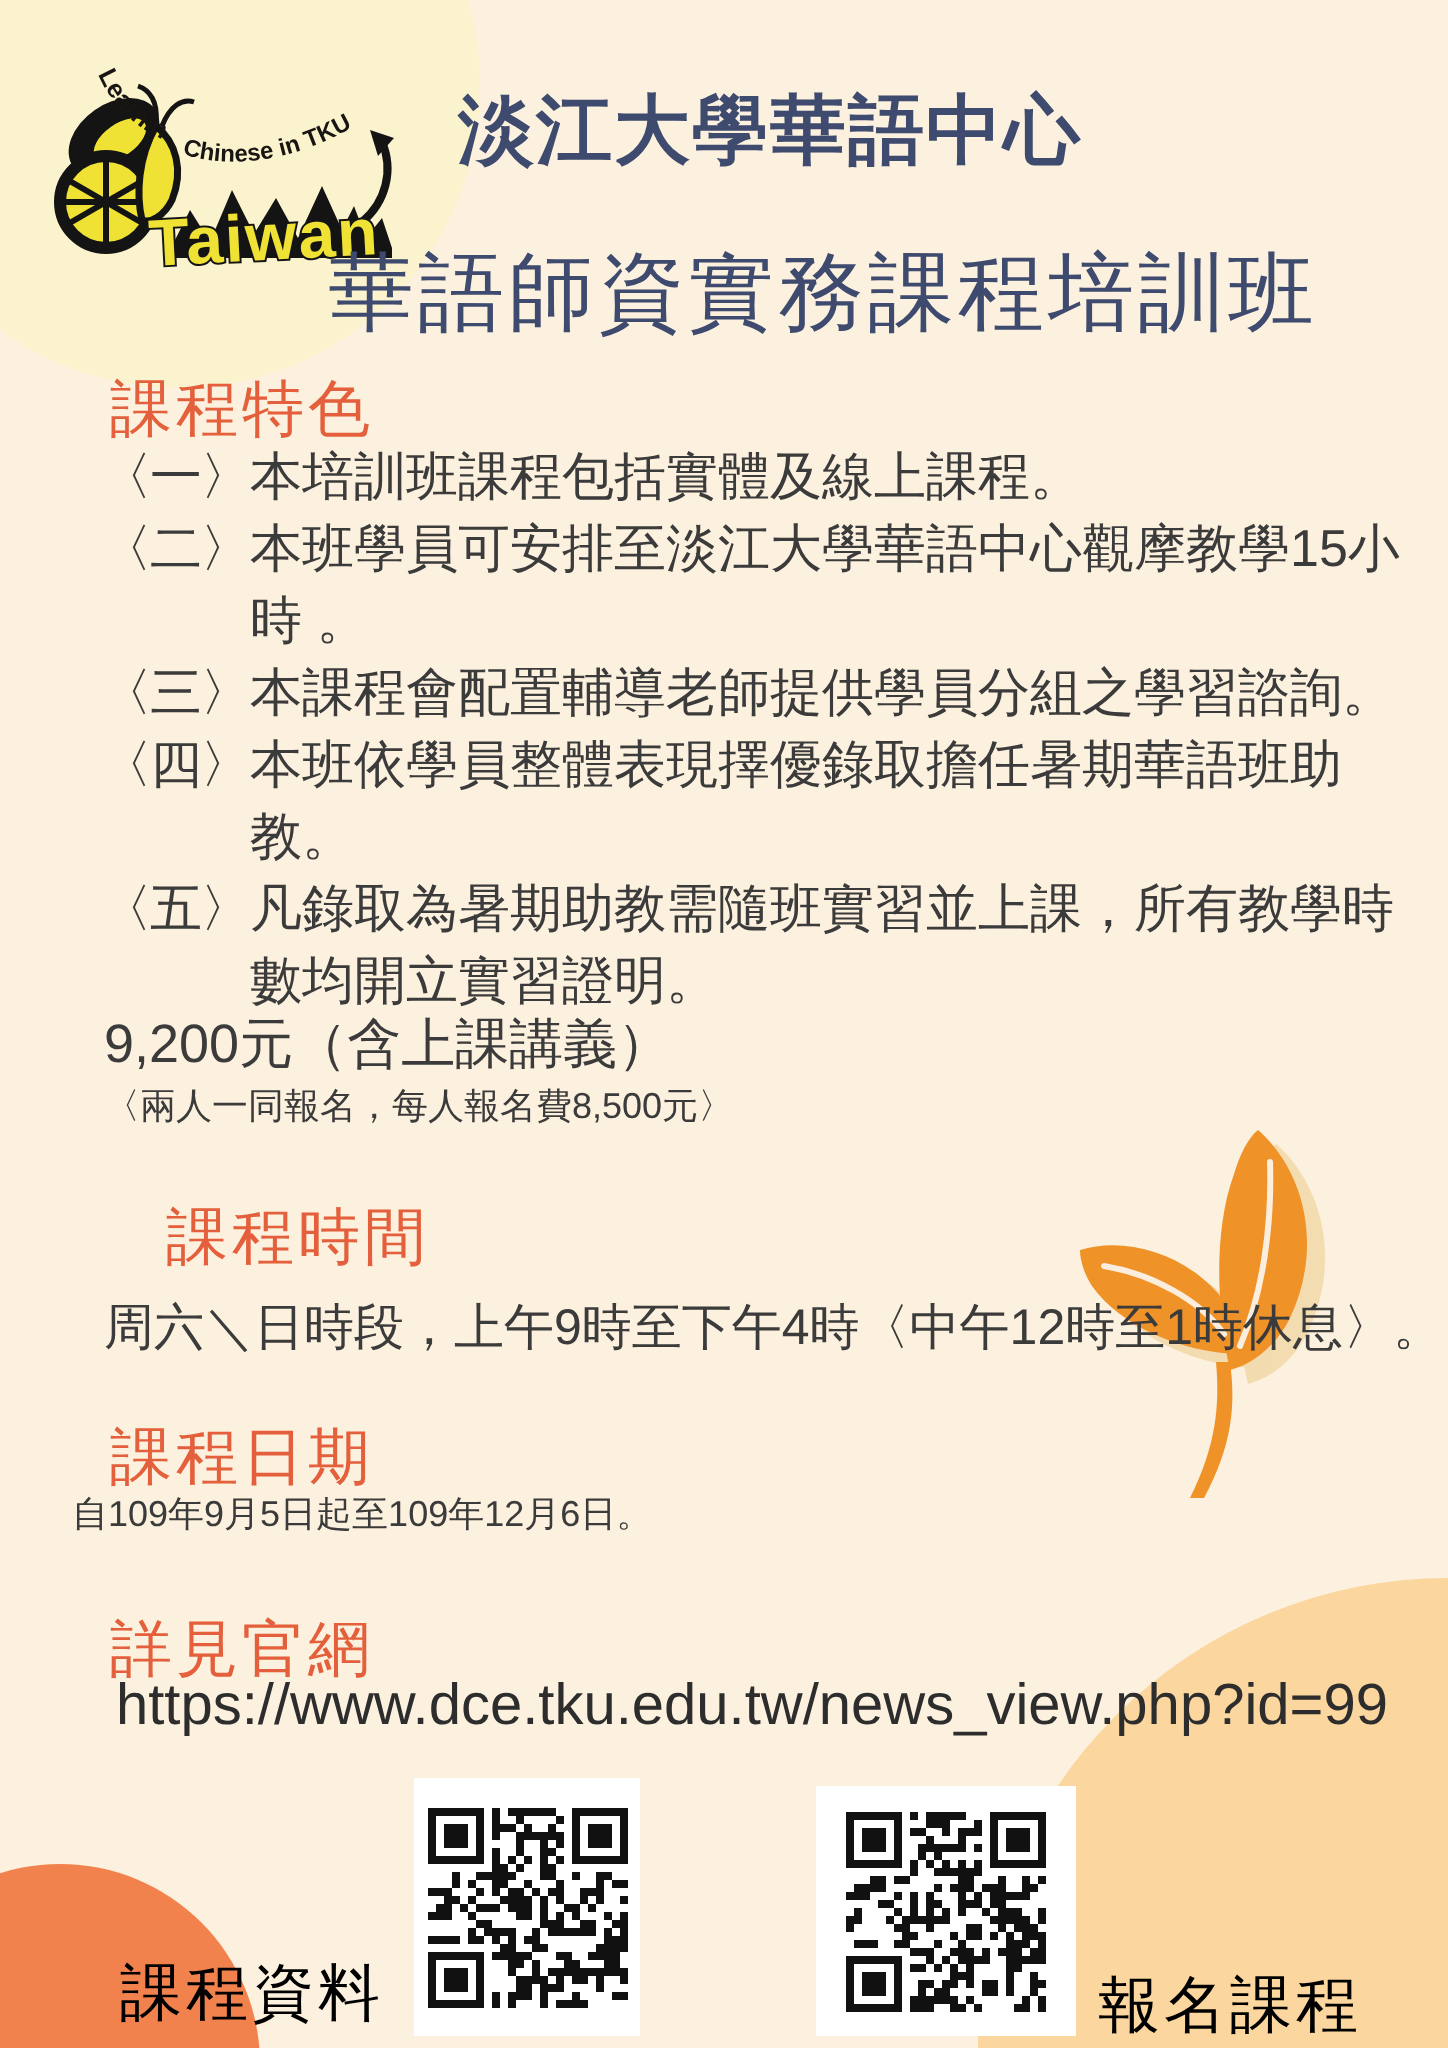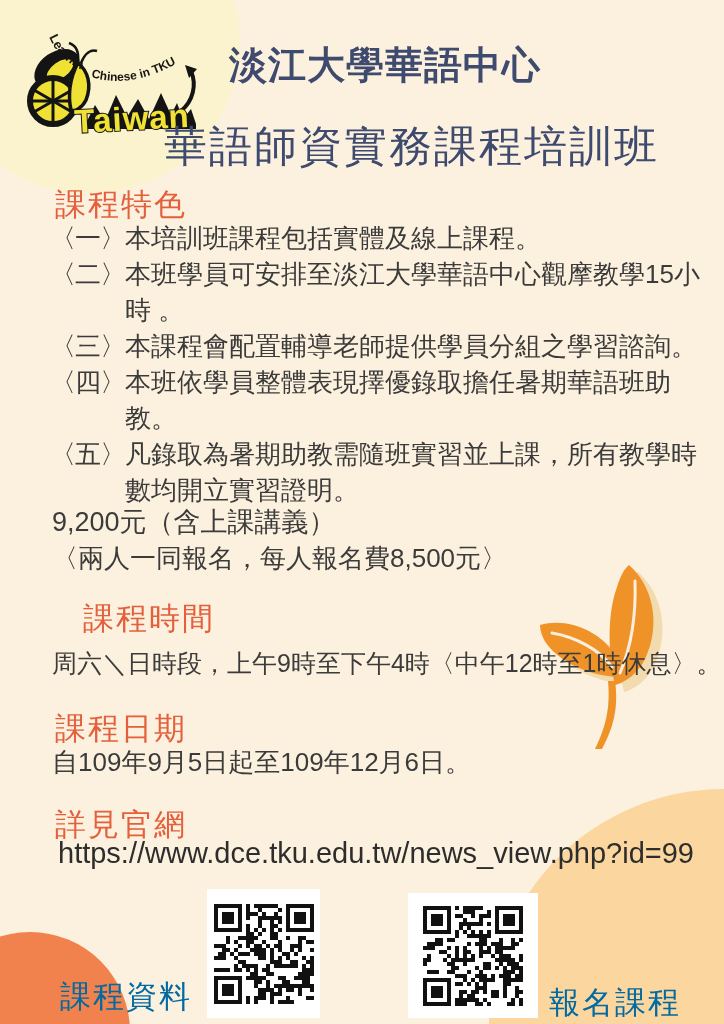--- a/index.html
+++ b/index.html
@@ -51,28 +51,28 @@
   .h-site{left:55px;top:804px;text-align:right;}
   
   .body-txt{font-size:26px;color:#3b3b3b;white-space:nowrap;z-index:3;}
   .features{left:50px;top:220px;width:660px;z-index:3;}
   .feat-item{display:flex;align-items:flex-start;line-height:36px;font-size:26px;color:#3b3b3b;}
   .feat-marker{flex:0 0 68px;white-space:nowrap;letter-spacing:-1px;}
   .feat-text{white-space:normal;width:586px;}
   .fee1{left:52px;top:504px;}
   .fee2{left:52px;top:541px;}
   .time-txt{left:52px;top:647px;font-size:25px;}
-  .date-txt{left:52px;top:745px;font-size:26px;}
+  .date-txt{left:36px;top:745px;font-size:18px;}
   .url-txt{left:58px;top:837px;font-size:29px;color:#2d2d2d;letter-spacing:0px;}
   
   .qr-box{background:#ffffff;z-index:2;}
   .qr1-box{left:207px;top:889px;width:113px;height:129px;}
   .qr2-box{left:408px;top:893px;width:130px;height:125px;}
   .qr-img{position:absolute;left:50%;top:50%;transform:translate(-50%,-50%);width:100px;height:100px;}
-  .qr-label{font-size:31px;letter-spacing:2px;color:#0369a1;white-space:nowrap;z-index:3;}
+  .qr-label{font-size:31px;letter-spacing:2px;color:#000000;white-space:nowrap;z-index:3;}
   .label1{left:60px;top:976px;}
   .label2{left:549px;top:982px;}
 </style>
 </head>
 <body>
 
 <div class="page">
 
   <div class="abs blob-topleft"></div>
   <div class="abs blob-bottomright"></div>
@@ -155,21 +155,21 @@
       <span class="feat-marker">〈四〉</span>
       <span class="feat-text">本班依學員整體表現擇優錄取擔任暑期華語班助教。</span>
     </div>
     <div class="feat-item">
       <span class="feat-marker">〈五〉</span>
       <span class="feat-text">凡錄取為暑期助教需隨班實習並上課，所有教學時數均開立實習證明。</span>
     </div>
   </div>
 
   <div class="abs body-txt fee1" style="font-size:27px;">9,200元（含上課講義）</div>
-  <div class="abs body-txt fee2" style="font-size:26px;">〈兩人一同報名，每人報名費8,500元〉</div>
+  <div class="abs body-txt fee2" style="font-size:18px;">〈兩人一同報名，每人報名費8,500元〉</div>
 
   <div class="abs sec-h h-time">課程時間</div>
   <div class="abs body-txt time-txt">周六＼日時段，上午9時至下午4時〈中午12時至1時休息〉。</div>
 
   <div class="abs sec-h h-date">課程日期</div>
   <div class="abs body-txt date-txt">自109年9月5日起至109年12月6日。</div>
 
   <div class="abs sec-h h-site">詳見官網</div>
   <div class="abs body-txt url-txt">https://www.dce.tku.edu.tw/news_view.php?id=99</div>
 

